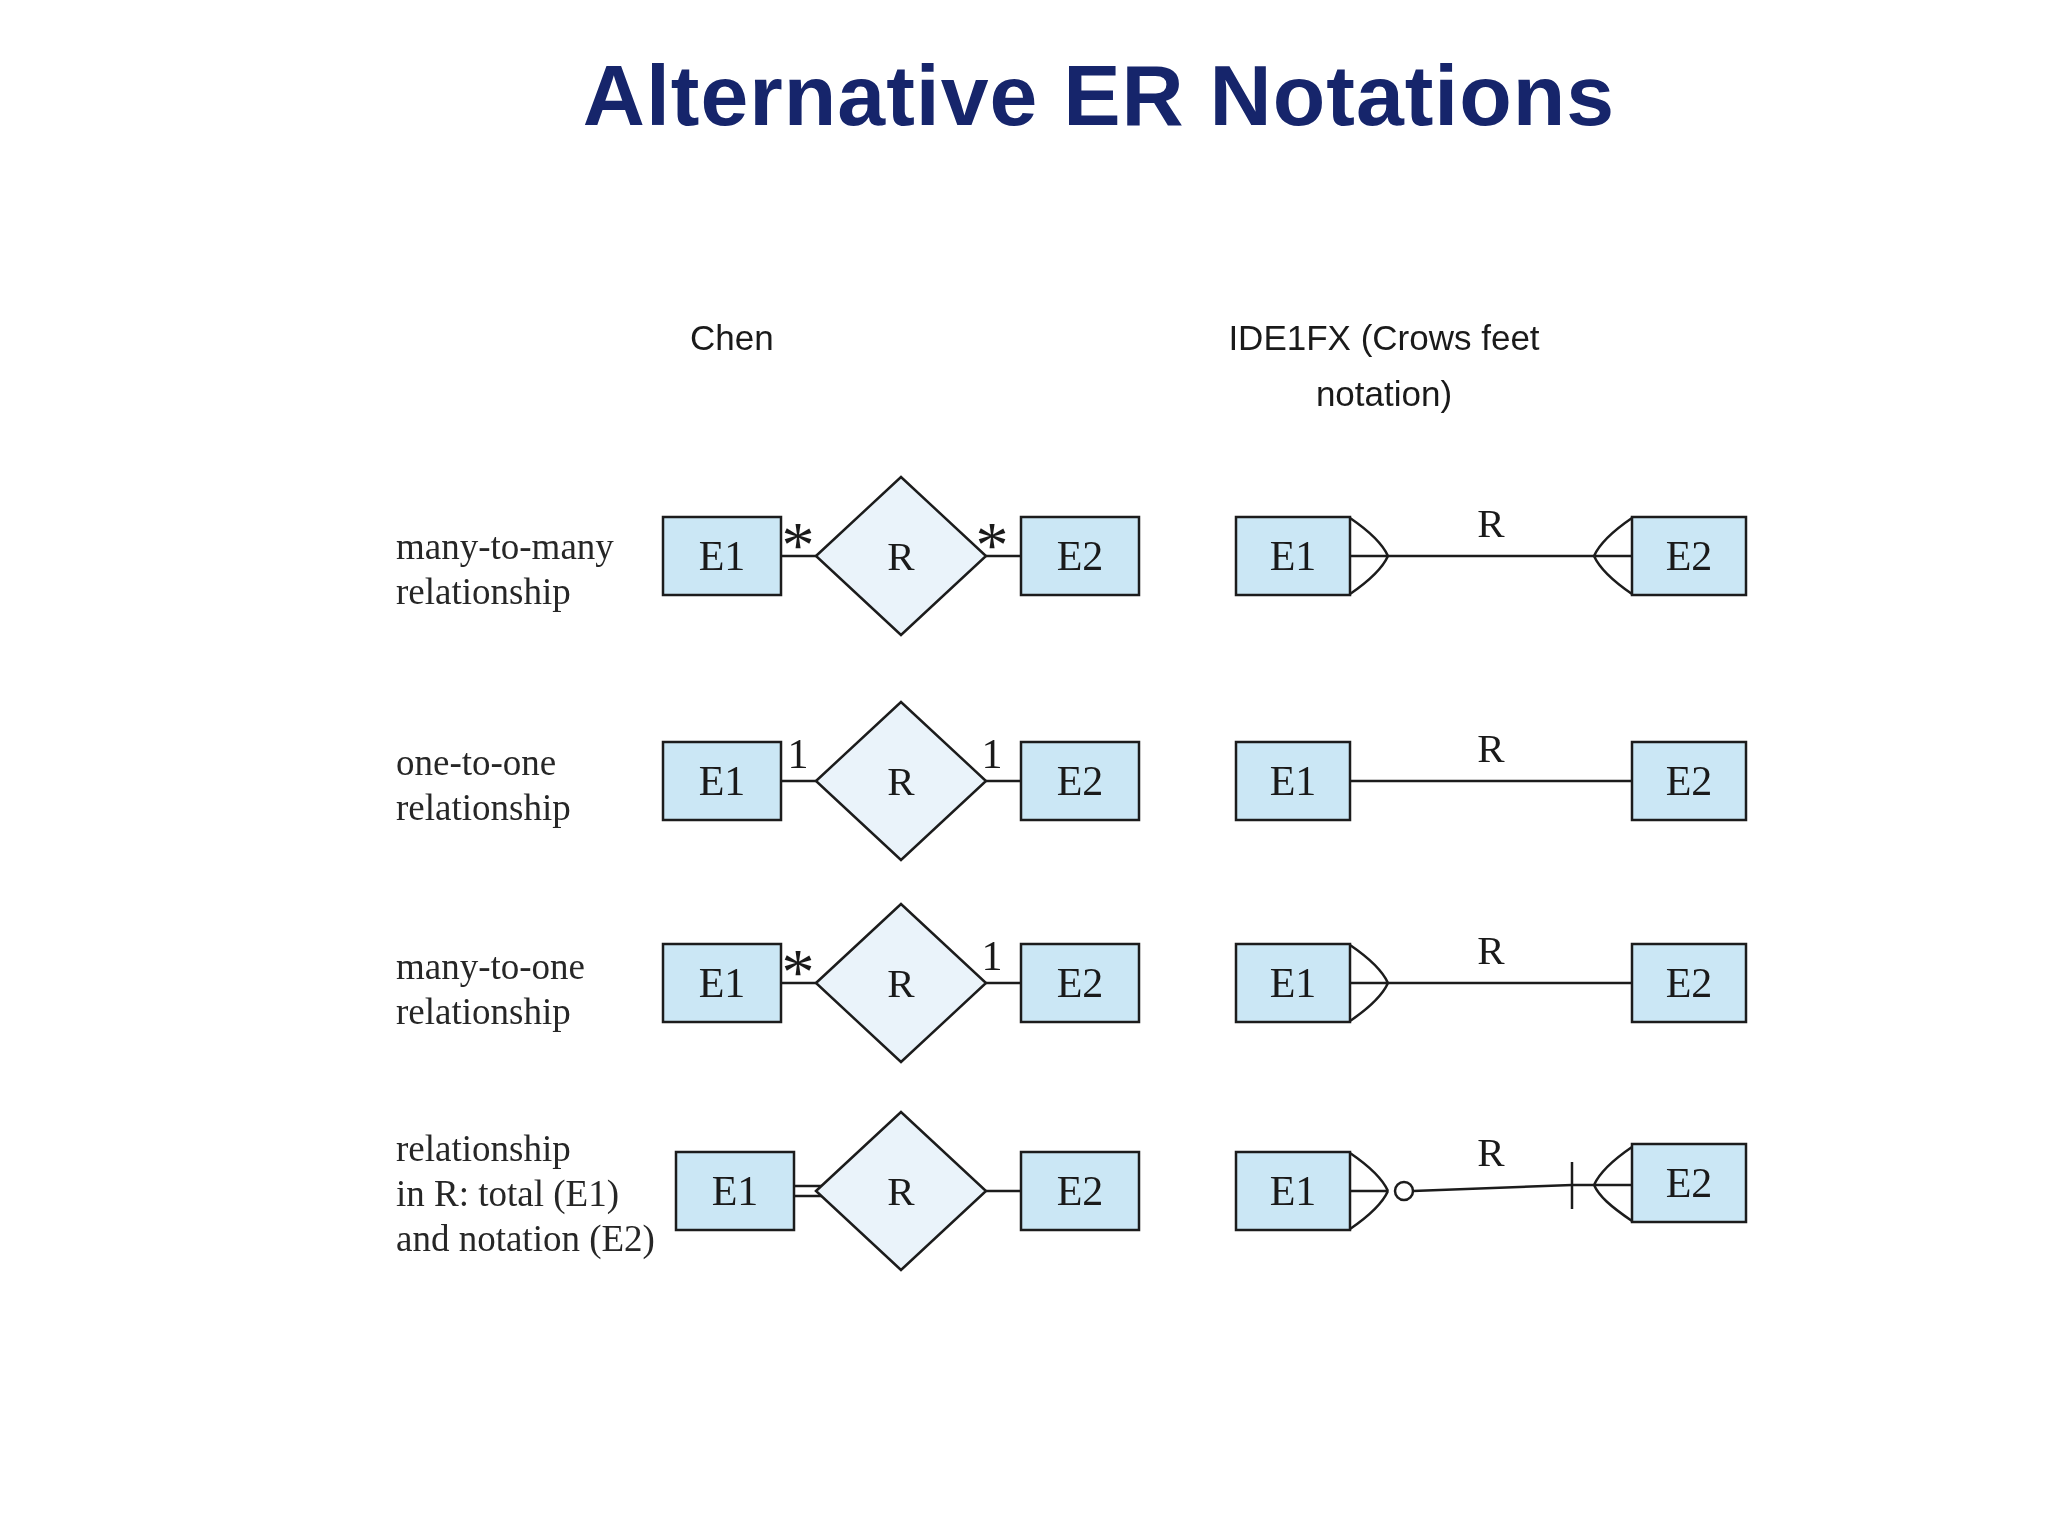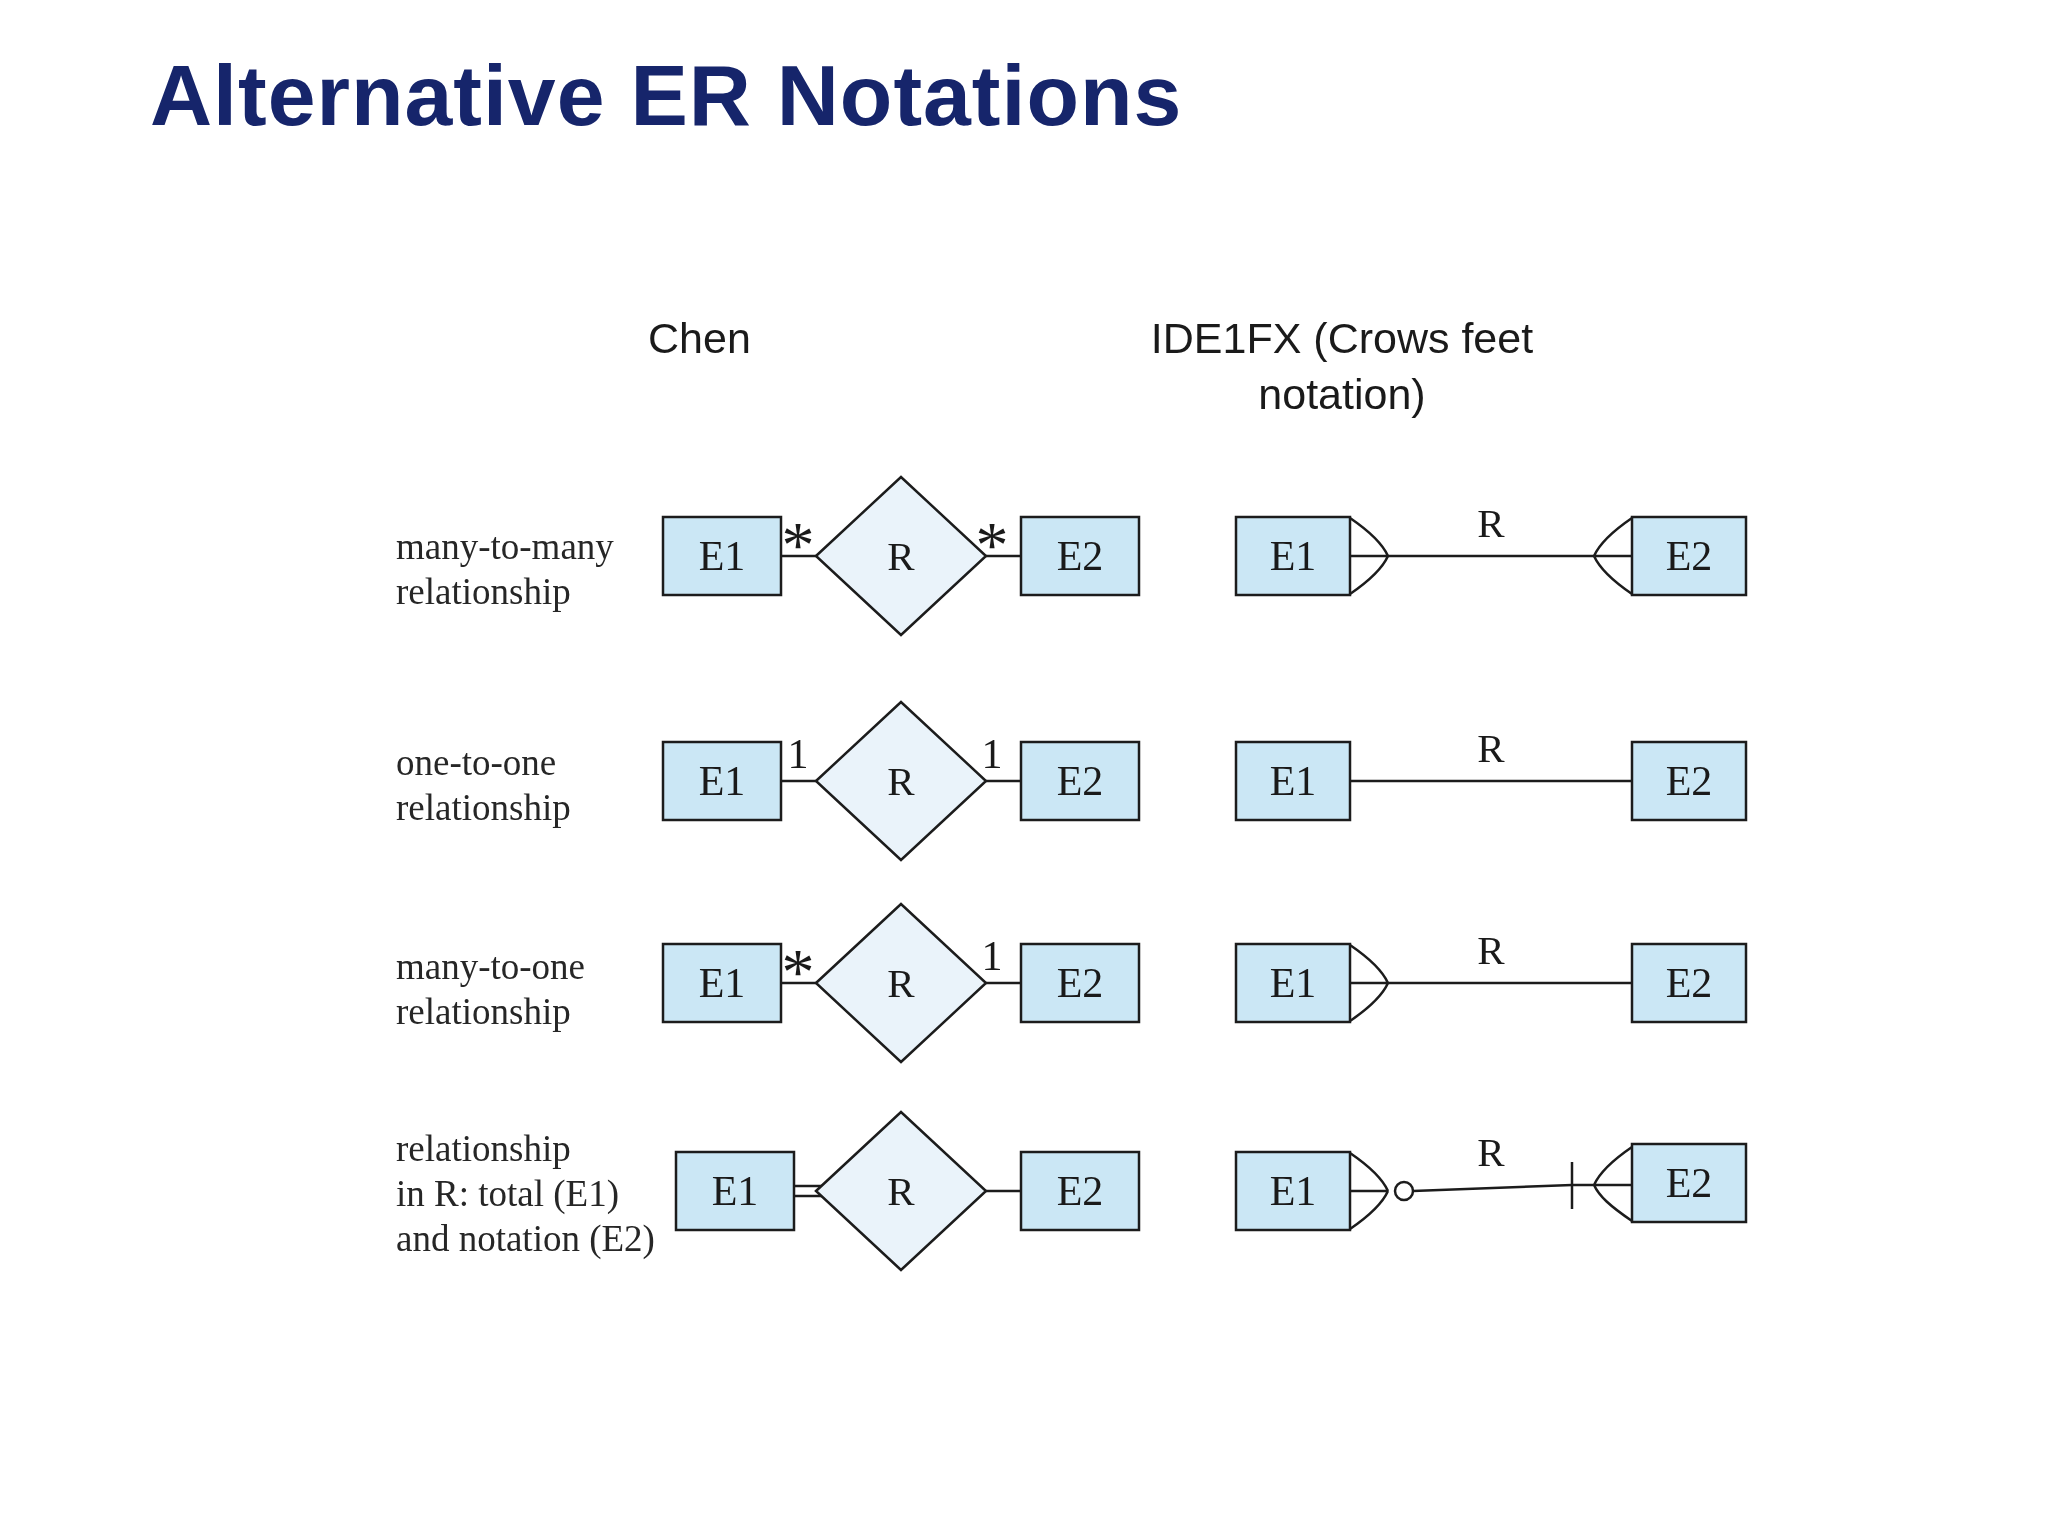--- a/index.html
+++ b/index.html
@@ -3,24 +3,24 @@
 <meta charset="utf-8">
 <style>
   html,body { margin:0; padding:0; background:#ffffff; }
   #canvas {
     position:relative; width:2048px; height:1536px; background:#ffffff;
     font-family:"Liberation Sans", sans-serif; overflow:hidden;
     --title-color:#16256b; --box-fill:#cbe7f5; --diamond-fill:#eaf3fa; --stroke:#1c1c1c; --text:#1a1a1a;
   }
   .title {
     position:absolute; top:44px; left:0; width:100%; padding-left:150px; box-sizing:border-box;
-    font-size:86px; font-weight:600; letter-spacing:1px; color:var(--title-color);
+    text-align:center; font-size:86px; font-weight:600; letter-spacing:1px; color:var(--title-color);
     line-height:1.2;
   }
-  .col-header { position:absolute; font-size:43px; color:var(--text); line-height:56px; }
+  .col-header { position:absolute; font-size:35px; color:var(--text); line-height:56px;margin-left:42px; }
   #hdr-chen  { left:648px; top:310px; }
   #hdr-crows { left:1092px; top:310px; width:500px;text-align:center; }
   .row-label {
     position:absolute; left:396px; font-family:"Liberation Serif", serif;
     font-size:37px; line-height:45px; color:#262626;
   }
   svg.diagram { position:absolute; overflow:visible; }
   .ebox { fill:var(--box-fill); stroke:var(--stroke); stroke-width:2.5px; }
   .dia  { fill:var(--diamond-fill); stroke:var(--stroke); stroke-width:2.5px; }
   .ln   { stroke:var(--stroke); stroke-width:2.5px; fill:none; }

